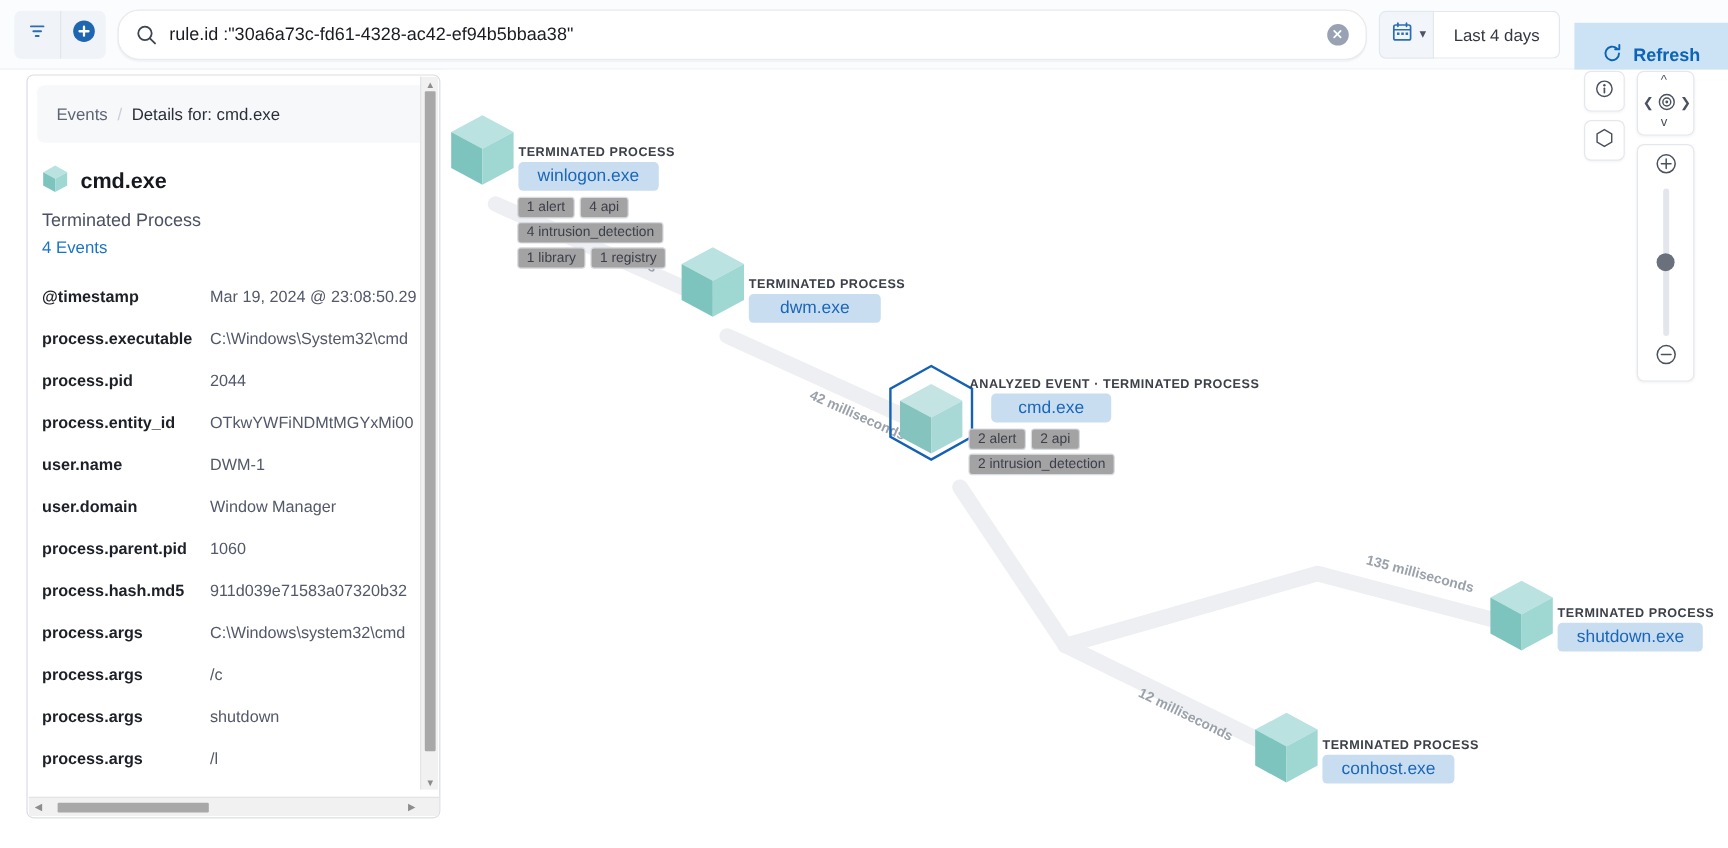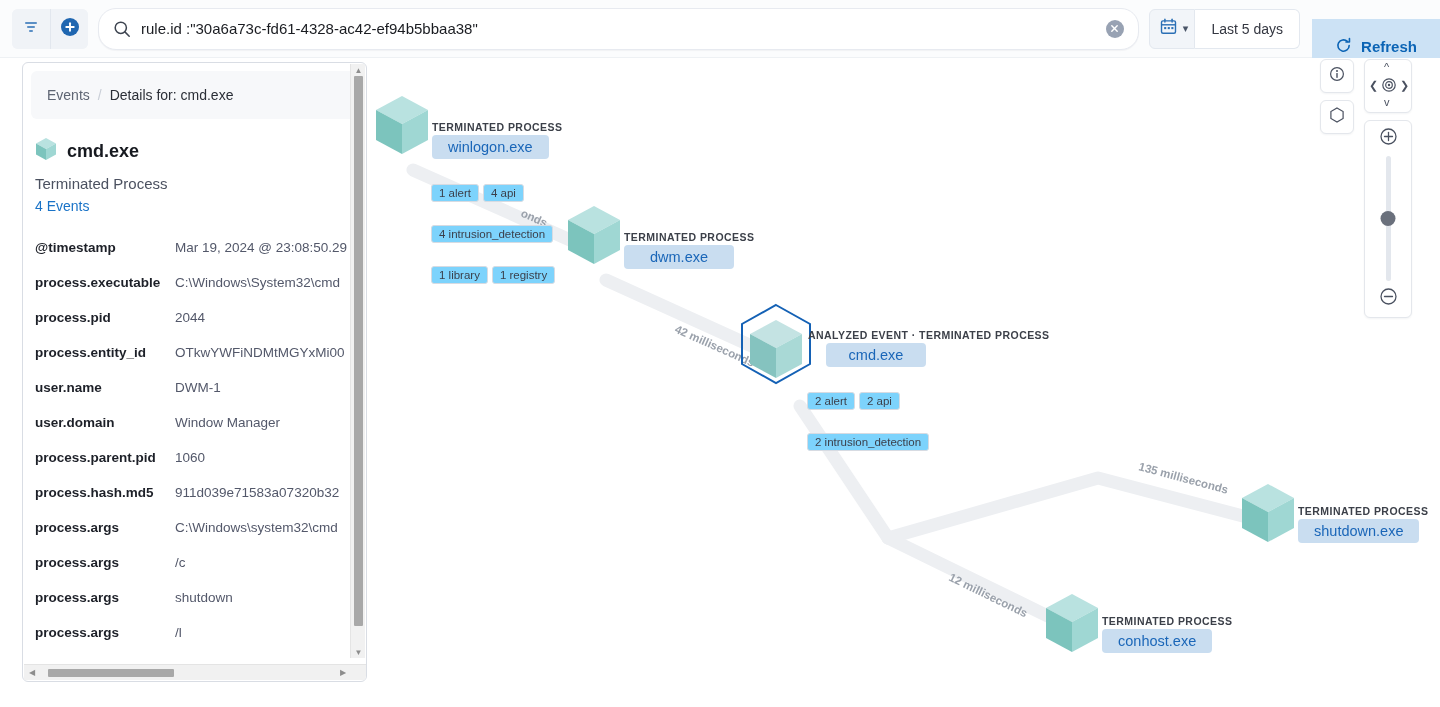--- a/index.html
+++ b/index.html
@@ -212,29 +212,28 @@
     font-size: 14.5px;
     padding: 4px 16px;
     border-radius: 4px;
     text-align: center;
     white-space: nowrap;
     cursor: pointer;
   }
   .badges { margin-top: 5px; }
   .badgerow { display: flex; gap: 4px; margin-bottom: 3px; }
   .badge {
-    background: #7dd3fc;
+    background: #a3a3a3;
     border: 1px solid #d7dbe2;
     border-radius: 3px;
     font-size: 11.5px;
     color: #3b3f4a;
     padding: 2px 7px;
     white-space: nowrap;
     cursor: pointer;
-    margin-top: 20px;
   }
 
   
   .ctrl-col { position: absolute; }
   .ctrl-box {
     background: #ffffff;
     border: 1px solid #e4e7ec;
     border-radius: 6px;
     box-shadow: 0 1px 2px rgba(16,30,54,.05);
   }
@@ -325,21 +324,21 @@
           <line x1="5.2" y1="1.4" x2="5.2" y2="4.2" stroke="#2a6fb5" stroke-width="1.5" stroke-linecap="round"></line>
           <line x1="12.8" y1="1.4" x2="12.8" y2="4.2" stroke="#2a6fb5" stroke-width="1.5" stroke-linecap="round"></line>
           <rect x="4.4" y="9.6" width="2.2" height="2.2" fill="#2a6fb5"></rect>
           <rect x="8.2" y="9.6" width="2.2" height="2.2" fill="#2a6fb5"></rect>
           <rect x="12" y="9.6" width="2.2" height="2.2" fill="#2a6fb5"></rect>
         </svg>
       </span>
       <span class="cal-chev">▾</span>
     </div>
     <div class="daterange">
-      <span>Last 5 days</span>
+      <span>Last 4 days</span>
     </div>
   </div>
 
   <div class="refresh-btn">
     <span>
       <svg width="17" height="17" viewBox="0 0 18 18">
         <path d="M15 9a6 6 0 1 1-1.9-4.35" fill="none" stroke="#0b64b5" stroke-width="1.7" stroke-linecap="round"></path>
         <path d="M15.3 1.6 V5.3 H11.6" fill="none" stroke="#0b64b5" stroke-width="1.7" stroke-linecap="round" stroke-linejoin="round"></path>
       </svg>
     </span>
@@ -507,21 +506,21 @@
         <polygon points="40,3 74,22 74,62 40,81 6,62 6,22" fill="none" stroke="#1461b5" stroke-width="2"></polygon>
       </svg>
     </span>
     <span class="cube" style="left:2px; top:6px;">
       <svg width="56" height="62" viewBox="0 0 56 62">
         <polygon points="28,2 54,16 28,30 2,16" fill="#c4e3e3"></polygon>
         <polygon points="2,16 28,30 28,60 2,46" fill="#85c3bf"></polygon>
         <polygon points="54,16 28,30 28,60 54,46" fill="#a9d9d6"></polygon>
       </svg>
     </span>
-    <div class="node-meta" style="left:62px; top:17px;">
+    <div class="node-meta" style="left:62px; top:2px;">
       <div class="node-kind">ANALYZED EVENT · TERMINATED PROCESS</div>
       <div class="node-label" style="min-width:100px; margin-left:18px;">cmd.exe</div>
       <div class="badges" style="margin-left:-1px;">
         <div class="badgerow">
           <span class="badge">2 alert</span>
           <span class="badge">2 api</span>
         </div>
         <div class="badgerow">
           <span class="badge">2 intrusion_detection</span>
         </div>

